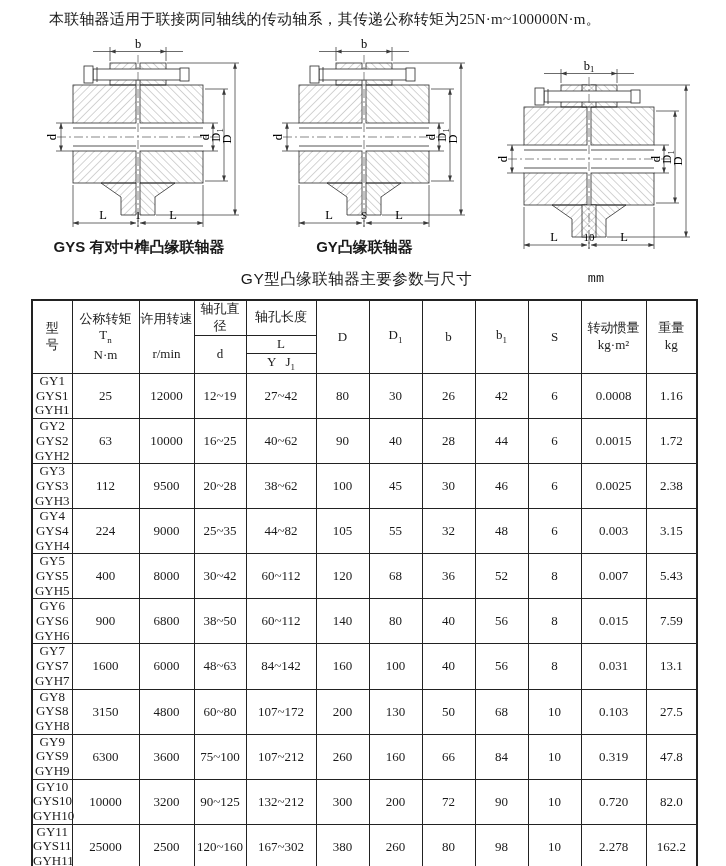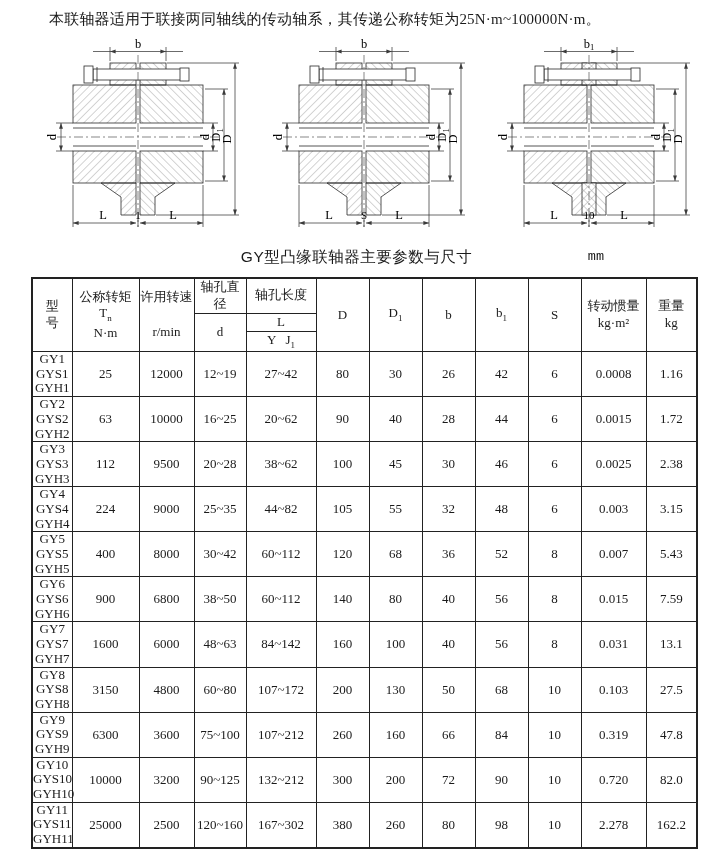--- a/index.html
+++ b/index.html
@@ -92,20 +92,21 @@
             <text x="200" y="104" transform="rotate(-90 200 104)" text-anchor="middle" font-size="12.5">D</text>
             <line x1="42" y1="150" x2="42" y2="192" stroke="#3a3a3a" stroke-width="0.75" fill="none"></line>
             <line x1="172" y1="150" x2="172" y2="192" stroke="#3a3a3a" stroke-width="0.75" fill="none"></line>
             <line x1="107" y1="182" x2="107" y2="192" stroke="#3a3a3a" stroke-width="0.75" fill="none"></line>
             <line x1="42" y1="188" x2="105" y2="188" stroke="#3a3a3a" stroke-width="0.75" fill="none" marker-start="url(#ar0)" marker-end="url(#ar0)"></line>
             <line x1="109" y1="188" x2="172" y2="188" stroke="#3a3a3a" stroke-width="0.75" fill="none" marker-start="url(#ar0)" marker-end="url(#ar0)"></line>
             <text x="72" y="184" text-anchor="middle" font-size="12.5">L</text>
             <text x="107" y="184" text-anchor="middle" font-size="11">1</text>
             <text x="142" y="184" text-anchor="middle" font-size="12.5">L</text>
           </svg></div>
+      <div class="figure-caption">GYS 有对中榫凸缘联轴器</div>
     </div>
     <div class="figure">
       <div class="figure-svg"><svg width="216" height="196" viewBox="0 0 216 196" xmlns="http://www.w3.org/2000/svg">
             <defs>
               <pattern id="hL1" patternUnits="userSpaceOnUse" width="5.5" height="5.5" patternTransform="rotate(45)">
                 <line x1="0" y1="0" x2="0" y2="5.5" stroke="#8a8a8a" stroke-width="0.75"></line>
               </pattern>
               <pattern id="hR1" patternUnits="userSpaceOnUse" width="5.5" height="5.5" patternTransform="rotate(-45)">
                 <line x1="0" y1="0" x2="0" y2="5.5" stroke="#8a8a8a" stroke-width="0.75"></line>
               </pattern>
@@ -155,20 +156,21 @@
             <text x="200" y="104" transform="rotate(-90 200 104)" text-anchor="middle" font-size="12.5">D</text>
             <line x1="42" y1="150" x2="42" y2="192" stroke="#3a3a3a" stroke-width="0.75" fill="none"></line>
             <line x1="172" y1="150" x2="172" y2="192" stroke="#3a3a3a" stroke-width="0.75" fill="none"></line>
             <line x1="107" y1="182" x2="107" y2="192" stroke="#3a3a3a" stroke-width="0.75" fill="none"></line>
             <line x1="42" y1="188" x2="105" y2="188" stroke="#3a3a3a" stroke-width="0.75" fill="none" marker-start="url(#ar1)" marker-end="url(#ar1)"></line>
             <line x1="109" y1="188" x2="172" y2="188" stroke="#3a3a3a" stroke-width="0.75" fill="none" marker-start="url(#ar1)" marker-end="url(#ar1)"></line>
             <text x="72" y="184" text-anchor="middle" font-size="12.5">L</text>
             <text x="107" y="184" text-anchor="middle" font-size="11">S</text>
             <text x="142" y="184" text-anchor="middle" font-size="12.5">L</text>
           </svg></div>
+      <div class="figure-caption">GY凸缘联轴器</div>
     </div>
     <div class="figure">
       <div class="figure-svg"><svg width="216" height="196" viewBox="0 0 216 196" xmlns="http://www.w3.org/2000/svg">
             <defs>
               <pattern id="hL2" patternUnits="userSpaceOnUse" width="5.5" height="5.5" patternTransform="rotate(45)">
                 <line x1="0" y1="0" x2="0" y2="5.5" stroke="#8a8a8a" stroke-width="0.75"></line>
               </pattern>
               <pattern id="hR2" patternUnits="userSpaceOnUse" width="5.5" height="5.5" patternTransform="rotate(-45)">
                 <line x1="0" y1="0" x2="0" y2="5.5" stroke="#8a8a8a" stroke-width="0.75"></line>
               </pattern>
@@ -312,21 +314,21 @@
           <td>0.0008</td>
           <td>1.16</td>
         </tr>
         <tr>
           <td class="model-cell">GY2
 GYS2
 GYH2</td>
           <td>63</td>
           <td>10000</td>
           <td>16~25</td>
-          <td>20~62</td>
+          <td>40~62</td>
           <td>90</td>
           <td>40</td>
           <td>28</td>
           <td>44</td>
           <td>6</td>
           <td>0.0015</td>
           <td>1.72</td>
         </tr>
         <tr>
           <td class="model-cell">GY3

